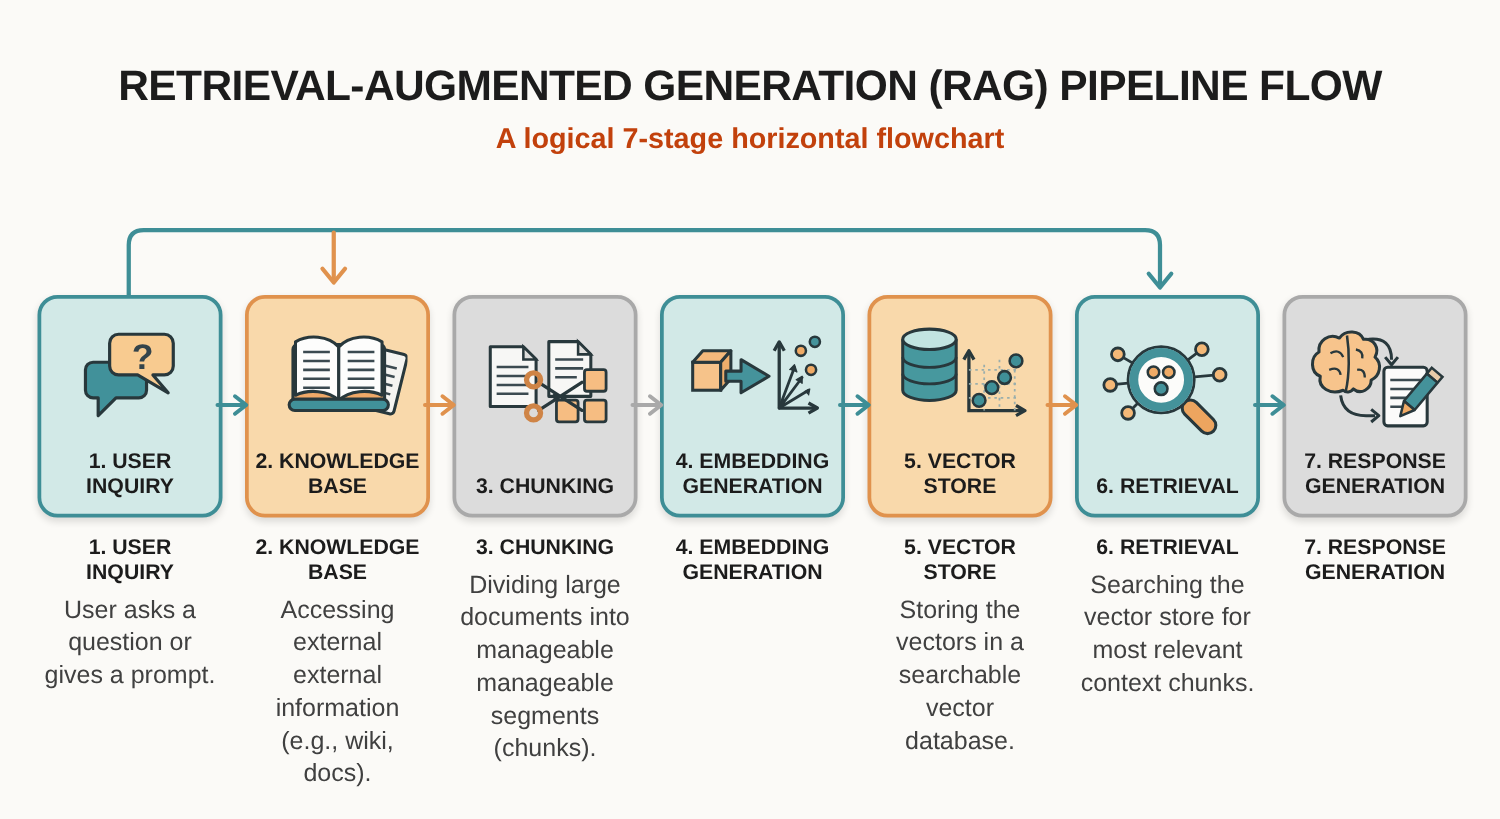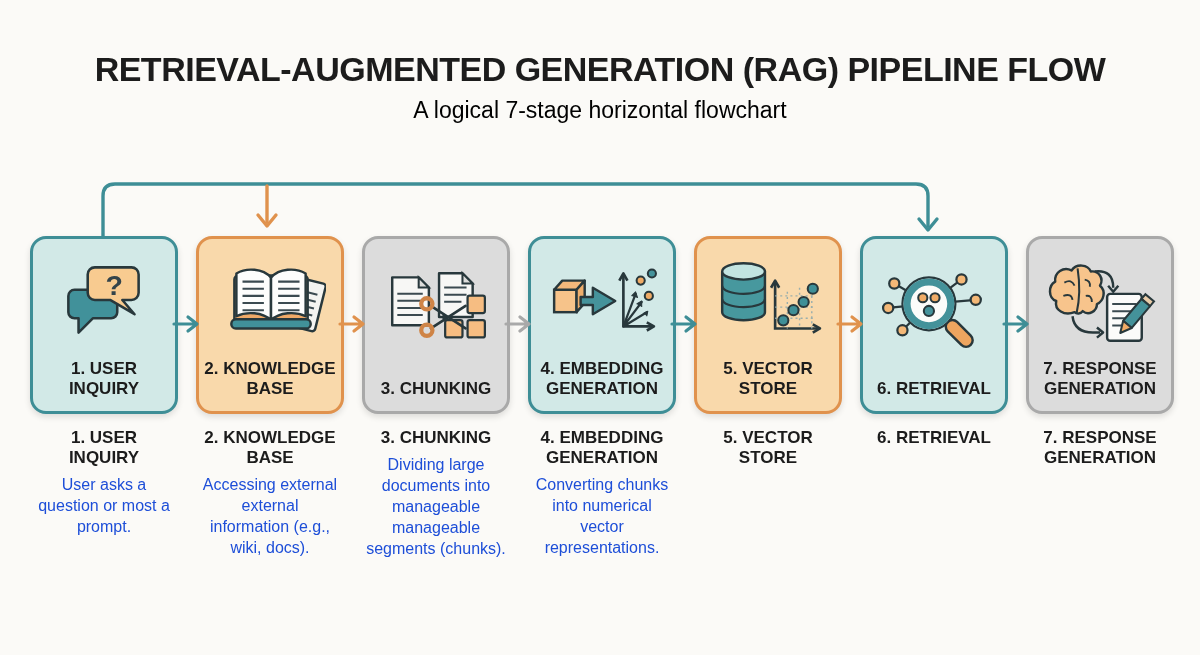--- a/index.html
+++ b/index.html
@@ -9,21 +9,21 @@
     --ink:#1c1c1c; --bg:#fbfaf7;
   }
   *{margin:0;padding:0;box-sizing:border-box;}
   html,body{width:1200px;height:655px;overflow:hidden;}
   body{font-family:"Liberation Sans","DejaVu Sans",sans-serif;background:var(--bg);}
   .canvas{position:relative;width:1200px;height:655px;background:var(--bg);}
 
   .title{position:absolute;top:50px;left:0;width:100%;text-align:center;
     font-size:34px;font-weight:bold;letter-spacing:-0.5px;color:var(--ink);}
   .subtitle{position:absolute;top:97px;left:0;width:100%;text-align:center;
-    font-size:23px;font-weight:400;color:#000000;}
+    font-size:23px;font-weight:700;color:#c2410c;}
 
   svg.overlay{position:absolute;left:0;overflow:visible;}
   .connectors{top:168px;}
   .flow-arrows{top:308px;}
   .stroke-teal{stroke:var(--teal);fill:none;}
   .stroke-orange{stroke:var(--orange);fill:none;}
   .stroke-gray{stroke:var(--gray);fill:none;}
   .conn{stroke-width:3.4;stroke-linecap:round;stroke-linejoin:round;}
   .arrow{stroke-width:3.2;stroke-linecap:round;stroke-linejoin:round;}
 
@@ -33,21 +33,21 @@
   .stage-box.teal{background:var(--teal-fill);border-color:var(--teal);}
   .stage-box.orange{background:var(--orange-fill);border-color:var(--orange);}
   .stage-box.gray{background:var(--gray-fill);border-color:var(--gray);}
   .icon-wrap{flex:1;display:flex;align-items:center;justify-content:center;padding-top:6px;}
   .icon-wrap svg{width:112px;height:94px;}
   .stage-label{width:136px;margin:0 auto 12px;text-align:center;
     font-size:17px;font-weight:bold;line-height:1.18;color:var(--ink);}
 
   .desc-col{position:absolute;top:428px;width:150px;text-align:center;color:var(--ink);}
   .col-header{max-width:140px;margin:0 auto 7px;font-size:17px;font-weight:bold;line-height:1.18;}
-  .col-body{width:140px;margin:0 auto;font-size:16px;line-height:1.31;color:#1d4ed8;}
+  .col-body{width:140px;margin:0 auto;font-size:20px;line-height:1.31;color:#404040;}
 </style>
 </head>
 <body>
 
 <div class="canvas">
 
   <div class="title">RETRIEVAL-AUGMENTED GENERATION (RAG) PIPELINE FLOW</div>
   <div class="subtitle">A logical 7-stage horizontal flowchart</div>
 
   <svg class="overlay connectors" width="1200" height="72" viewBox="0 168 1200 72">
@@ -192,37 +192,38 @@
     <path class="stroke-teal arrow" d="M174 324 H194 M188 317 l9 7 -9 7"></path>
     <path class="stroke-orange arrow" d="M340 324 H360 M354 317 l9 7 -9 7"></path>
     <path class="stroke-gray arrow" d="M506 324 H526 M520 317 l9 7 -9 7"></path>
     <path class="stroke-teal arrow" d="M672 324 H692 M686 317 l9 7 -9 7"></path>
     <path class="stroke-orange arrow" d="M838 324 H858 M852 317 l9 7 -9 7"></path>
     <path class="stroke-teal arrow" d="M1004 324 H1024 M1018 317 l9 7 -9 7"></path>
   </svg>
 
   <div class="desc-col" style="left:29px">
     <div class="col-header">1.&nbsp;USER INQUIRY</div>
-    <div class="col-body">User asks a question or most a prompt.</div>
+    <div class="col-body">User asks a question or gives a prompt.</div>
   </div>
   <div class="desc-col" style="left:195px">
     <div class="col-header">2.&nbsp;KNOWLEDGE BASE</div>
     <div class="col-body">Accessing external external information (e.g., wiki, docs).</div>
   </div>
   <div class="desc-col" style="left:361px">
     <div class="col-header">3.&nbsp;CHUNKING</div>
     <div class="col-body">Dividing large documents into manageable manageable segments (chunks).</div>
   </div>
   <div class="desc-col" style="left:527px">
     <div class="col-header">4.&nbsp;EMBEDDING GENERATION</div>
-    <div class="col-body">Converting chunks into numerical vector representations.</div>
   </div>
   <div class="desc-col" style="left:693px">
     <div class="col-header">5.&nbsp;VECTOR STORE</div>
+    <div class="col-body">Storing the vectors in a searchable vector database.</div>
   </div>
   <div class="desc-col" style="left:859px">
     <div class="col-header">6.&nbsp;RETRIEVAL</div>
+    <div class="col-body">Searching the vector store for most relevant context chunks.</div>
   </div>
   <div class="desc-col" style="left:1025px">
     <div class="col-header">7.&nbsp;RESPONSE GENERATION</div>
   </div>
 
 </div>
 
 </body></html>

